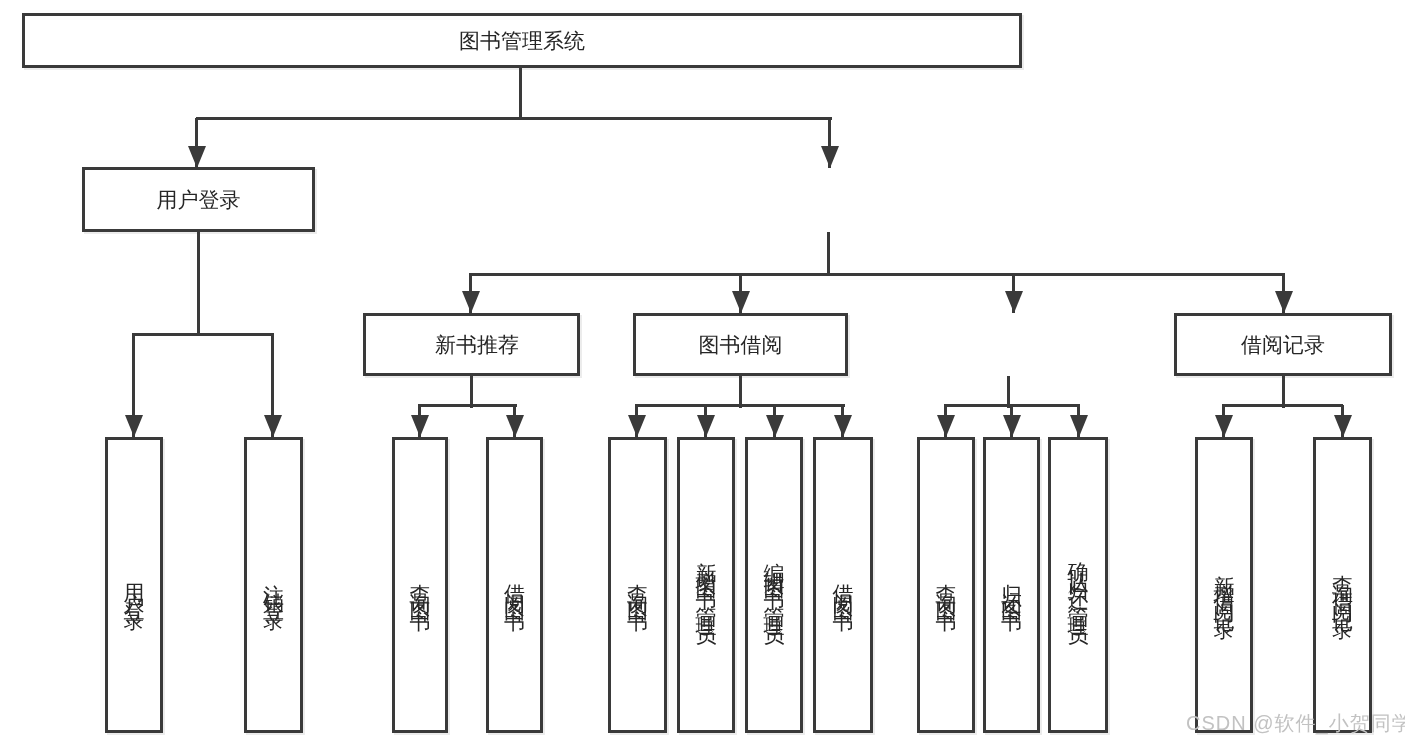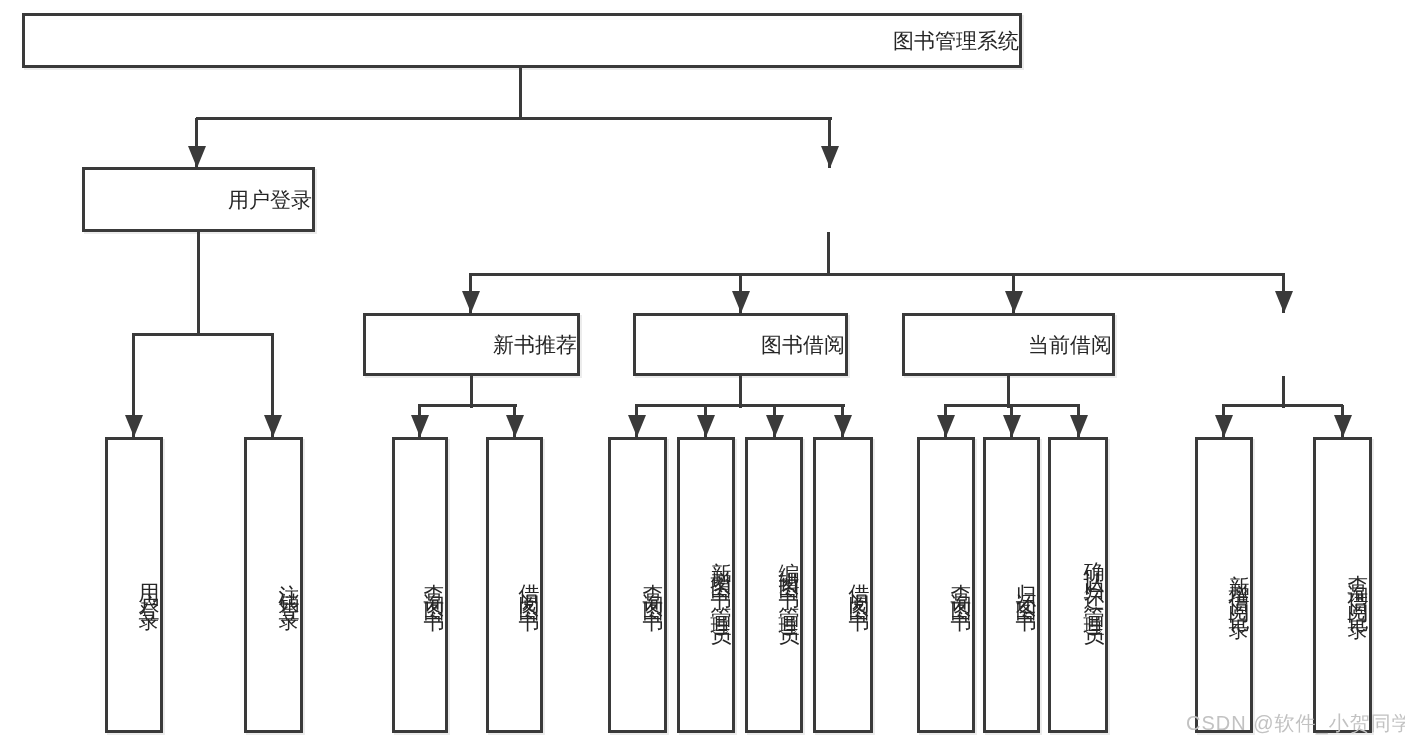--- a/index.html
+++ b/index.html
@@ -13,21 +13,21 @@
     width:1405px;height:747px;
     background:var(--bg);
     font-family:"Liberation Sans","DejaVu Sans",sans-serif;
     overflow:hidden;
   }
   .node{
     position:absolute;
     background:#fff;
     border:3px solid var(--line);
     box-sizing:border-box;
-    display:flex;align-items:center;justify-content:flex-end;
+    display:flex;align-items:center;justify-content:center;
     color:var(--text);
     font-size:21px;
     box-shadow:2px 2px 0 rgba(150,150,150,0.18);
   }
   .node.leaf span{
     writing-mode:vertical-rl;
     text-orientation:mixed;
     letter-spacing:9px;
     line-height:1.05;
     white-space:nowrap;
@@ -69,24 +69,24 @@
 
 
   <div class="node" style="left:363px;top:313px;width:217px;height:63px;padding-left:11px;">
     <span>新书推荐</span>
   </div>
 
   <div class="node" style="left:633px;top:313px;width:215px;height:63px;">
     <span>图书借阅</span>
   </div>
 
-  <div class="node" style="left:902px;top:313px;width:213px;height:63px;">
-    <span>当前借阅</span>
+
+  <div class="node" style="left:1174px;top:313px;width:218px;height:63px;">
+    <span>借阅记录</span>
   </div>
-
 
   <div class="node leaf" style="left:105px;top:437px;width:58px;height:296px;">
     <span>用户登录</span>
   </div>
 
   <div class="node leaf" style="left:244px;top:437px;width:59px;height:296px;">
     <span>注销登录</span>
   </div>
 
   <div class="node leaf" style="left:392px;top:437px;width:56px;height:296px;">

